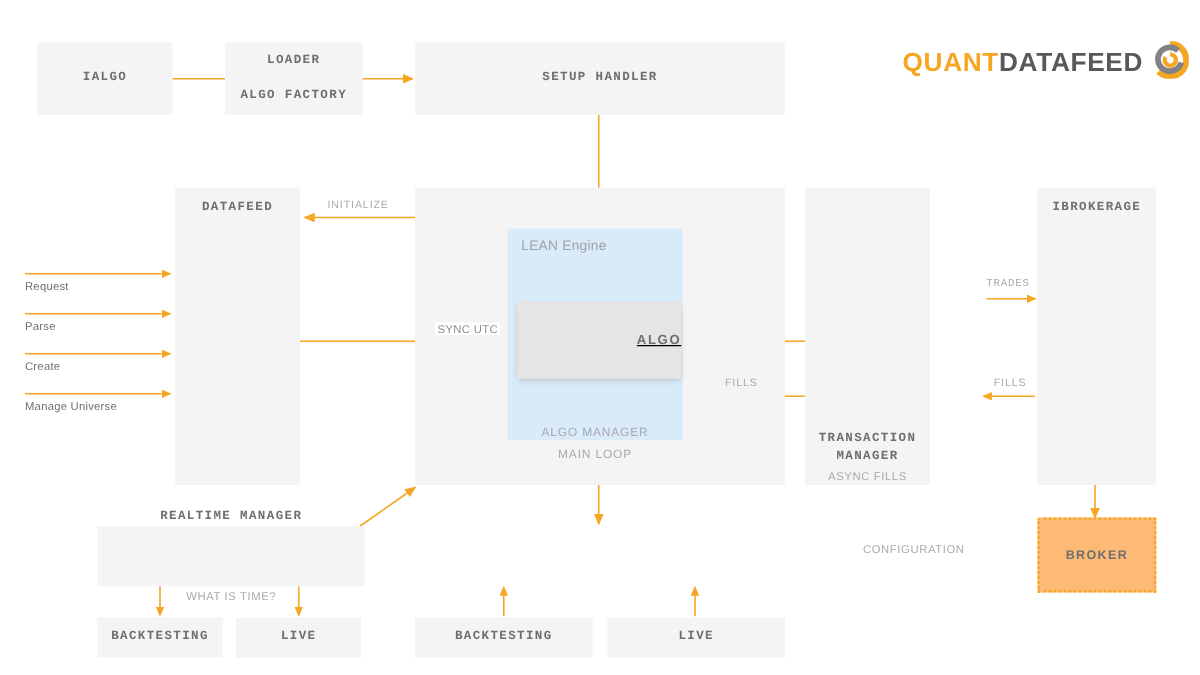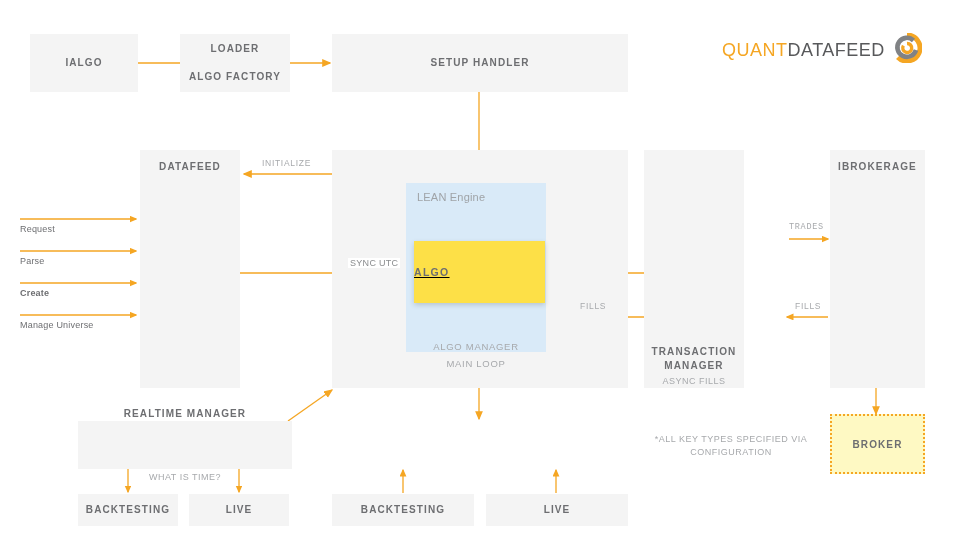--- a/index.html
+++ b/index.html
@@ -10,37 +10,37 @@
   }
   #canvas{position:absolute;left:0;top:0;width:960px;height:540px;}
 
   .box{
     position:absolute;background:#f4f4f4;
     display:flex;flex-direction:column;align-items:center;justify-content:center;
     box-sizing:border-box;text-align:center;
   }
   .box .ttl{
     color:#6d6e71;font-weight:bold;font-size:10px;letter-spacing:1.1px;
-    line-height:14px;text-transform:uppercase;
+    line-height:14px;text-transform:uppercase;font-family:Liberation Mono, monospace;
   }
   .box .sub{
     color:#a7a9ac;font-weight:normal;font-size:9px;letter-spacing:.5px;
     line-height:13px;margin-top:2px;
   }
 
   .lean{
     position:absolute;background:#d9eaf8;
   }
   .lean-label{
     position:absolute;color:#9fa3a7;font-size:11px;letter-spacing:.2px;
   }
   .algo-box{
-    position:absolute;background:#fde047;
+    position:absolute;background:#e5e5e5;
     box-shadow:0 2px 5px rgba(0,0,0,.16);
-    display:flex;align-items:center;justify-content:flex-start;text-decoration:underline;
+    display:flex;align-items:center;justify-content:flex-end;text-decoration:underline;
   }
   .algo-box span{
     color:#6d6e71;font-weight:bold;font-size:10.5px;letter-spacing:1.3px;
   }
   .centered-label{
     position:absolute;color:#a7a9ac;font-size:9.5px;letter-spacing:.7px;
     text-align:center;
   }
 
   .edge-label{
@@ -48,32 +48,32 @@
     white-space:nowrap;
   }
   .in-label{
     position:absolute;color:#6d6e71;font-size:9px;letter-spacing:.2px;white-space:nowrap;
   }
   .footnote{
     position:absolute;color:#a7a9ac;font-size:9px;letter-spacing:.5px;
     text-align:center;line-height:13px;
   }
   .broker-box{
-    position:absolute;background:#fef9c3;border:2px dotted #f5a623;
+    position:absolute;background:#fdba74;border:2px dotted #f5a623;
     display:flex;align-items:center;justify-content:center;box-sizing:border-box;
   }
   .broker-box span{
     color:#6d6e71;font-weight:bold;font-size:10px;letter-spacing:1.1px;
   }
   .sync{
     position:absolute;color:#8a8c8e;font-size:9px;letter-spacing:.3px;
   }
 
   .logo{position:absolute;display:flex;align-items:center;}
-  .logo .word{font-size:18px;font-weight:normal;letter-spacing:.5px;line-height:21px;}
+  .logo .word{font-size:21px;font-weight:bold;letter-spacing:.5px;line-height:21px;}
   .logo .q{color:#f5a623;}
   .logo .c{color:#58595b;}
   .logo .mark{margin-left:7px;display:block;}
 </style>
 </head>
 <body>
 
 <div id="canvas">
 
   <svg width="960" height="540" style="position:absolute;left:0;top:0;">
@@ -175,31 +175,30 @@
   </div>
 
   <div class="edge-label" style="left:262px;top:158px;">INITIALIZE</div>
   <div class="sync" style="left:348px;top:258px;background:#fff;padding:0 2px;">SYNC UTC</div>
   <div class="edge-label" style="left:789px;top:222px;font-family:Liberation Mono, monospace;">TRADES</div>
   <div class="edge-label" style="left:580px;top:301px;">FILLS</div>
   <div class="edge-label" style="left:795px;top:301px;">FILLS</div>
 
   <div class="in-label" style="left:20px;top:224px;">Request</div>
   <div class="in-label" style="left:20px;top:256px;">Parse</div>
-  <div class="in-label" style="left:20px;top:288px;font-weight:bold;">Create</div>
+  <div class="in-label" style="left:20px;top:288px;">Create</div>
   <div class="in-label" style="left:20px;top:320px;">Manage Universe</div>
 
   <div class="box" style="left:78px;top:421px;width:214px;height:48px;gap:48px;">
     <div class="ttl">REALTIME MANAGER</div>
     <div class="sub">WHAT IS TIME?</div>
   </div>
 
 
   <div class="footnote" style="left:650px;top:433px;width:162px;">
-    <div>*ALL KEY TYPES SPECIFIED VIA</div>
     <div>CONFIGURATION</div>
   </div>
 
   <div class="broker-box" style="left:830px;top:414px;width:95px;height:60px;">
     <span>BROKER</span>
   </div>
 
   <div class="box" style="left:78px;top:494px;width:100px;height:32px;">
     <div class="ttl">BACKTESTING</div>
   </div>

